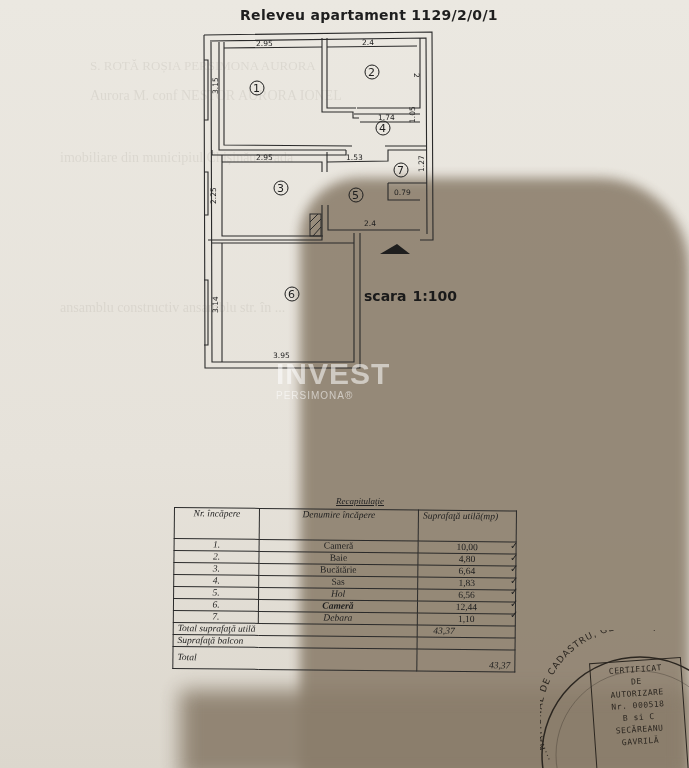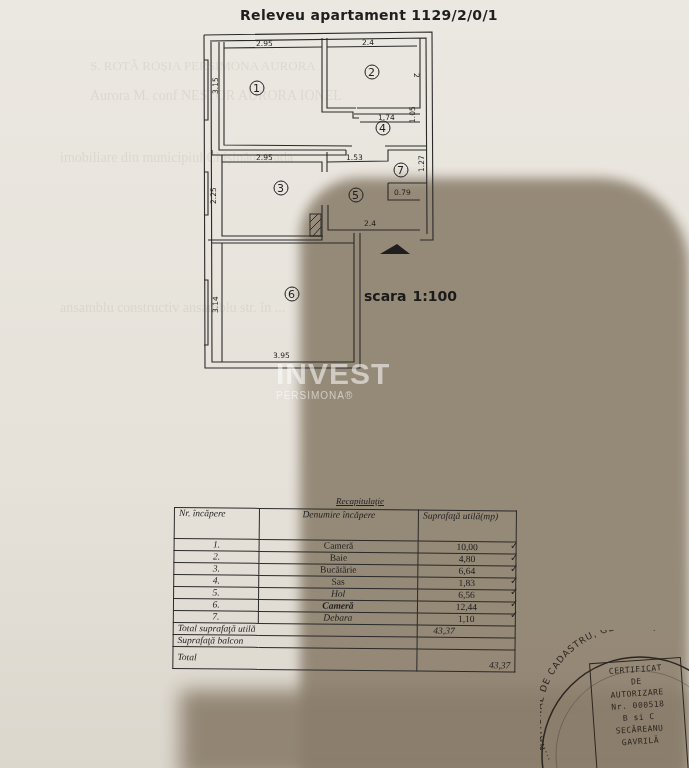--- a/index.html
+++ b/index.html
@@ -44,21 +44,21 @@
   .wm-sub { font-size:10px; letter-spacing:1px; line-height:12px; font-family:"Liberation Sans", sans-serif; }
   
   .recap-title { position:absolute; left:296px; top:496px; font-size:9px; font-style:italic; font-family:"Liberation Serif", serif; text-decoration:underline; color:#222;margin-left:40px; }
   table.recap {
     position:absolute; left:174px; top:507px; width:343px;
     border-collapse:collapse; font-family:"Liberation Serif", serif; font-size:9.5px; color:#1e1e1e;
     transform:rotate(0.6deg); transform-origin:left top;
   }
   table.recap td, table.recap th { border:1px solid #2a2a2a; padding:0 4px; height:11px; line-height:11px; }
   table.recap th { font-weight:normal; font-style:italic; vertical-align:top; height:30px; line-height:11px; }
-  th.c1 { width:76px; text-align:left; }
+  th.c1 { width:76px; text-align:center; }
   th.c2 { width:150px; text-align:center; }
   th.c3 { text-align:left; }
   td.n { text-align:center; font-style:italic; }
   td.name { text-align:center; }
   td.val { text-align:center; }
   td.tl { font-style:italic; text-align:left; }
   td.tv { font-style:italic; text-align:right; padding-right:50px; }
   .checks { position:absolute; left:510px; top:540px; font-size:10px; color:#222; line-height:11.5px; }
   
   .stamp { position:absolute; left:540px; top:630px; width:190px; height:190px; }

